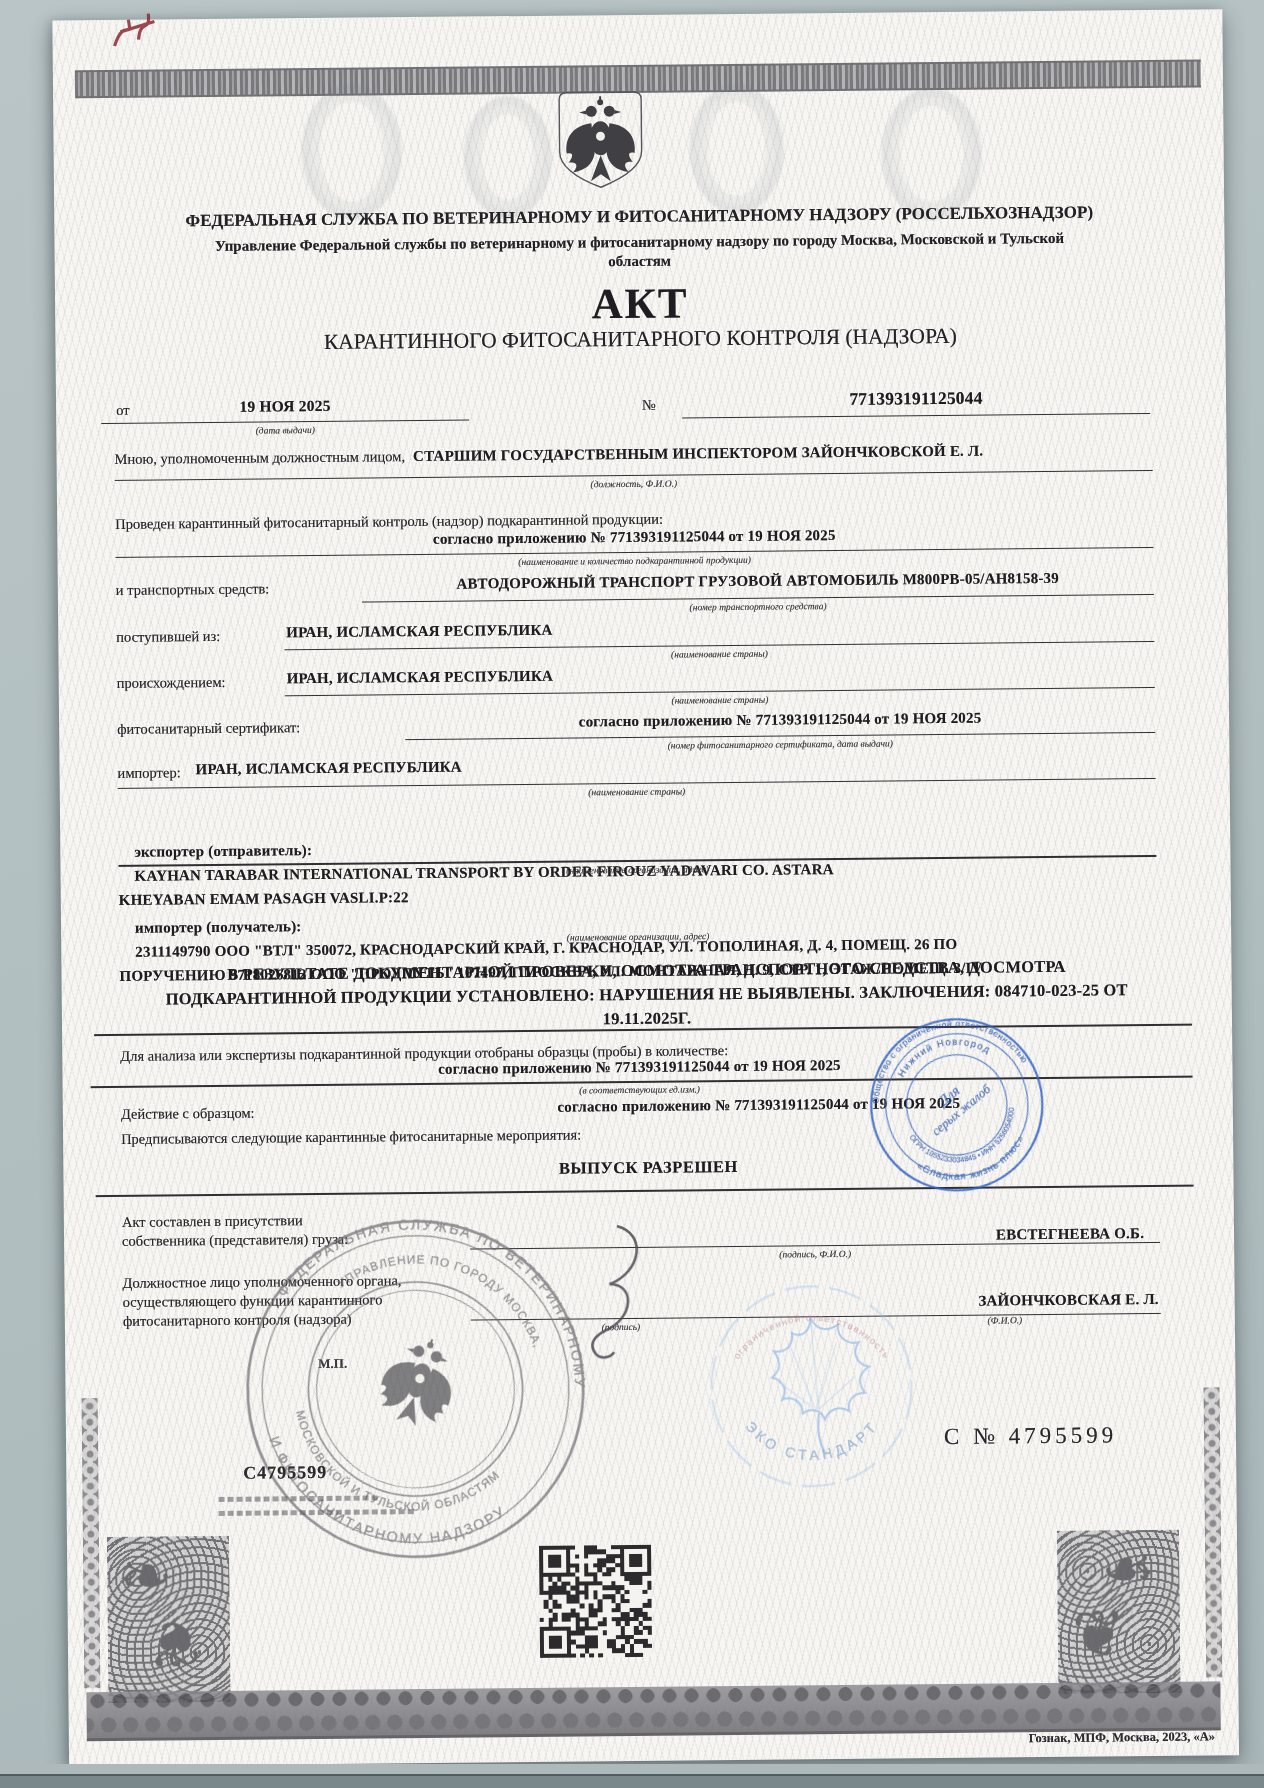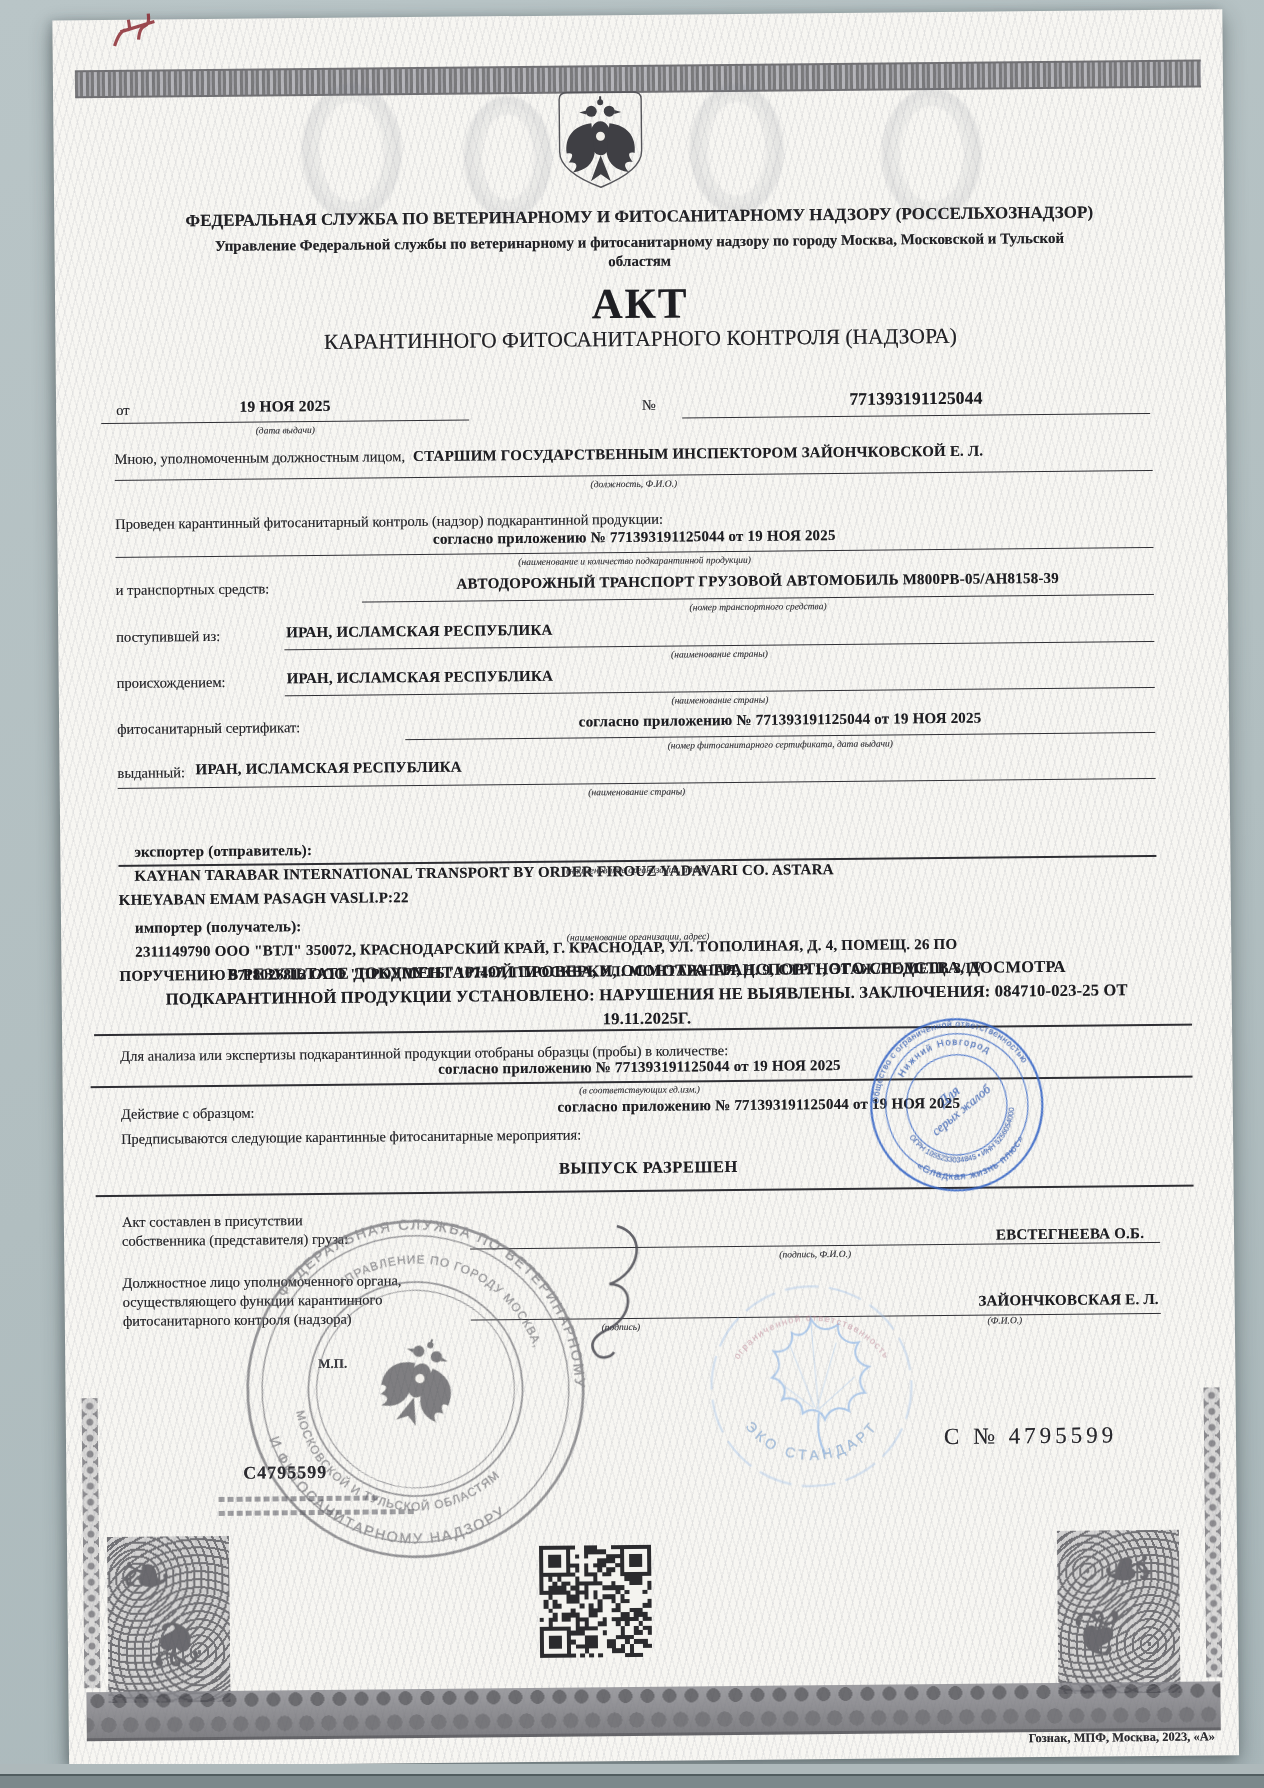--- a/index.html
+++ b/index.html
@@ -145,21 +145,21 @@
   <div class="a lbl" style="left:58px;top:654px">происхождением:</div>
   <div class="a val" style="left:228px;top:652px">ИРАН, ИСЛАМСКАЯ РЕСПУБЛИКА</div>
   <div class="a ln" style="left:226px;top:677px;width:870px"></div>
   <div class="a cap" style="left:226px;top:681px;width:870px">(наименование страны)</div>
 
   <div class="a lbl" style="left:58px;top:700px">фитосанитарный сертификат:</div>
   <div class="a ctr val" style="left:346px;top:698px;width:750px">согласно приложению № 771393191125044 от 19 НОЯ 2025</div>
   <div class="a ln" style="left:346px;top:722px;width:750px"></div>
   <div class="a cap" style="left:346px;top:726px;width:750px">(номер фитосанитарного сертификата, дата выдачи)</div>
 
-  <div class="a lbl" style="left:58px;top:744px">выданный:</div>
+  <div class="a lbl" style="left:58px;top:744px">импортер:</div>
   <div class="a val" style="left:136px;top:742px">ИРАН, ИСЛАМСКАЯ РЕСПУБЛИКА</div>
   <div class="a ln" style="left:58px;top:768px;width:1038px"></div>
   <div class="a cap" style="left:58px;top:772px;width:1038px">(наименование страны)</div>
 
   <div class="a pre" style="left:58px;top:797px;width:1038px;line-height:1.45">
     <span class="val">экспортер (отправитель):</span>
     <span class="val">KAYHAN TARABAR INTERNATIONAL TRANSPORT BY ORDER FIROUZ YADAVARI CO. ASTARA
 KHEYABAN EMAM PASAGH VASLI.P:22</span>
   </div>
   <div class="a ln" style="left:58px;top:845px;width:1038px;border-top-width:2.2px"></div>

